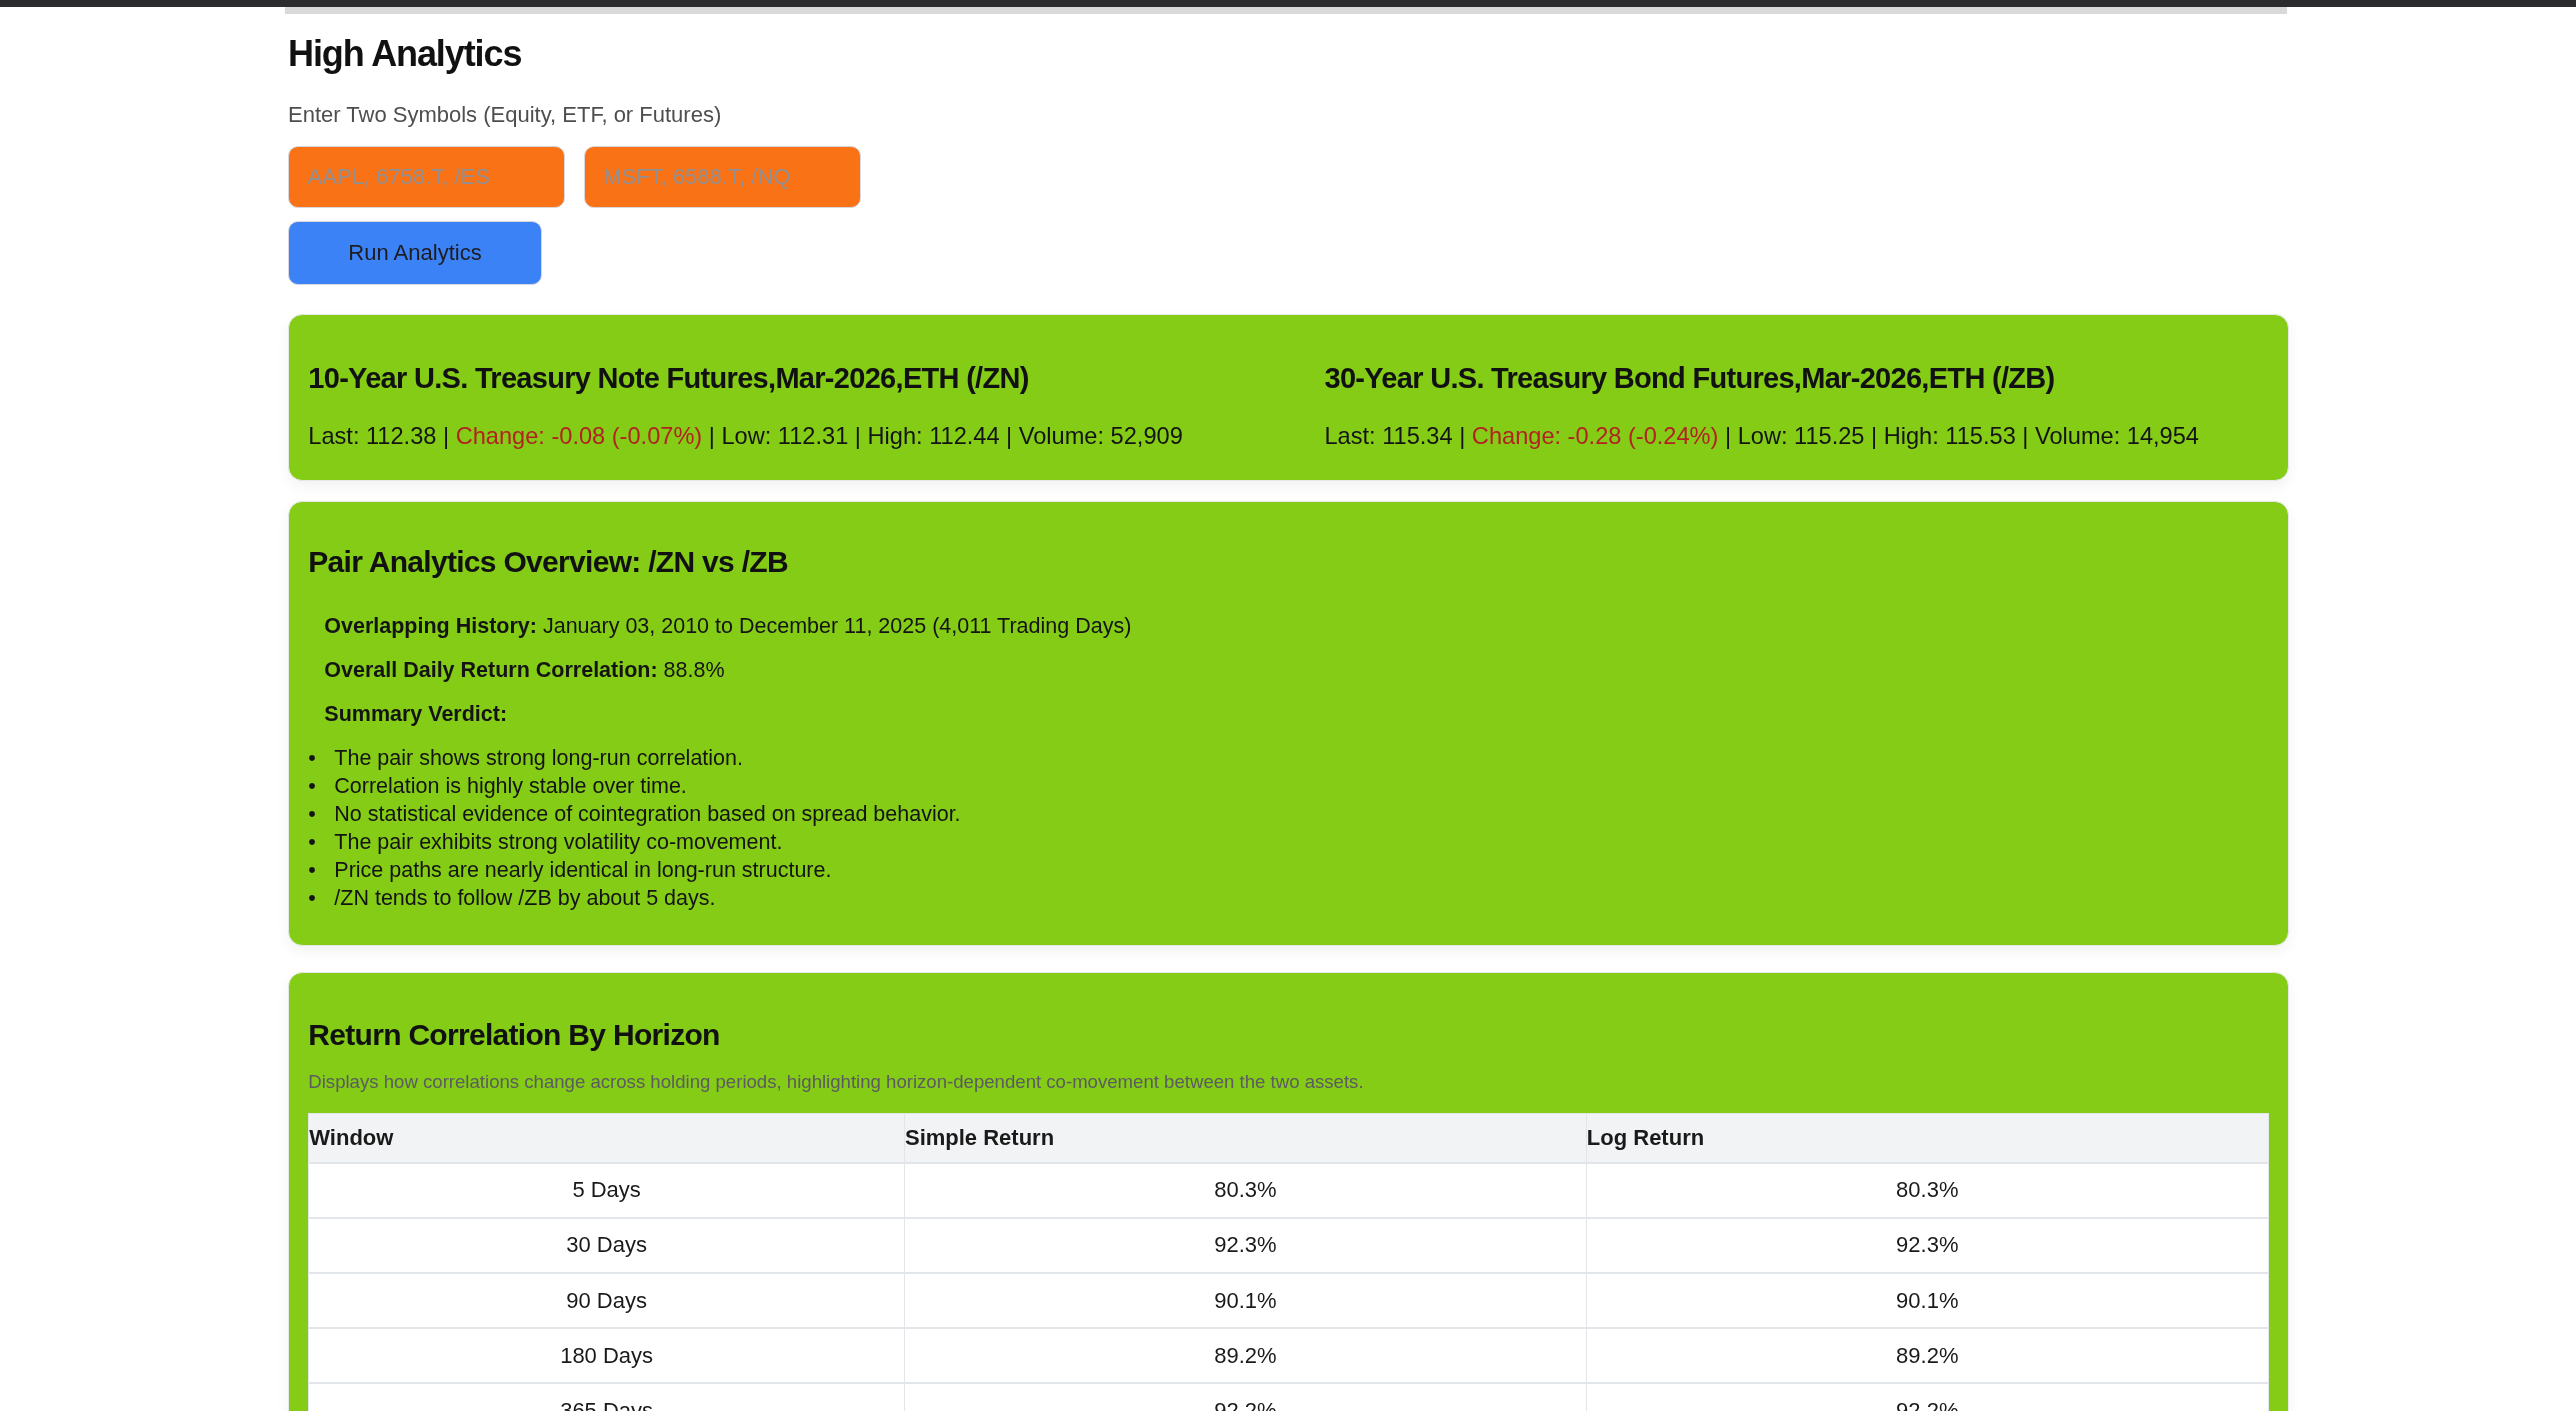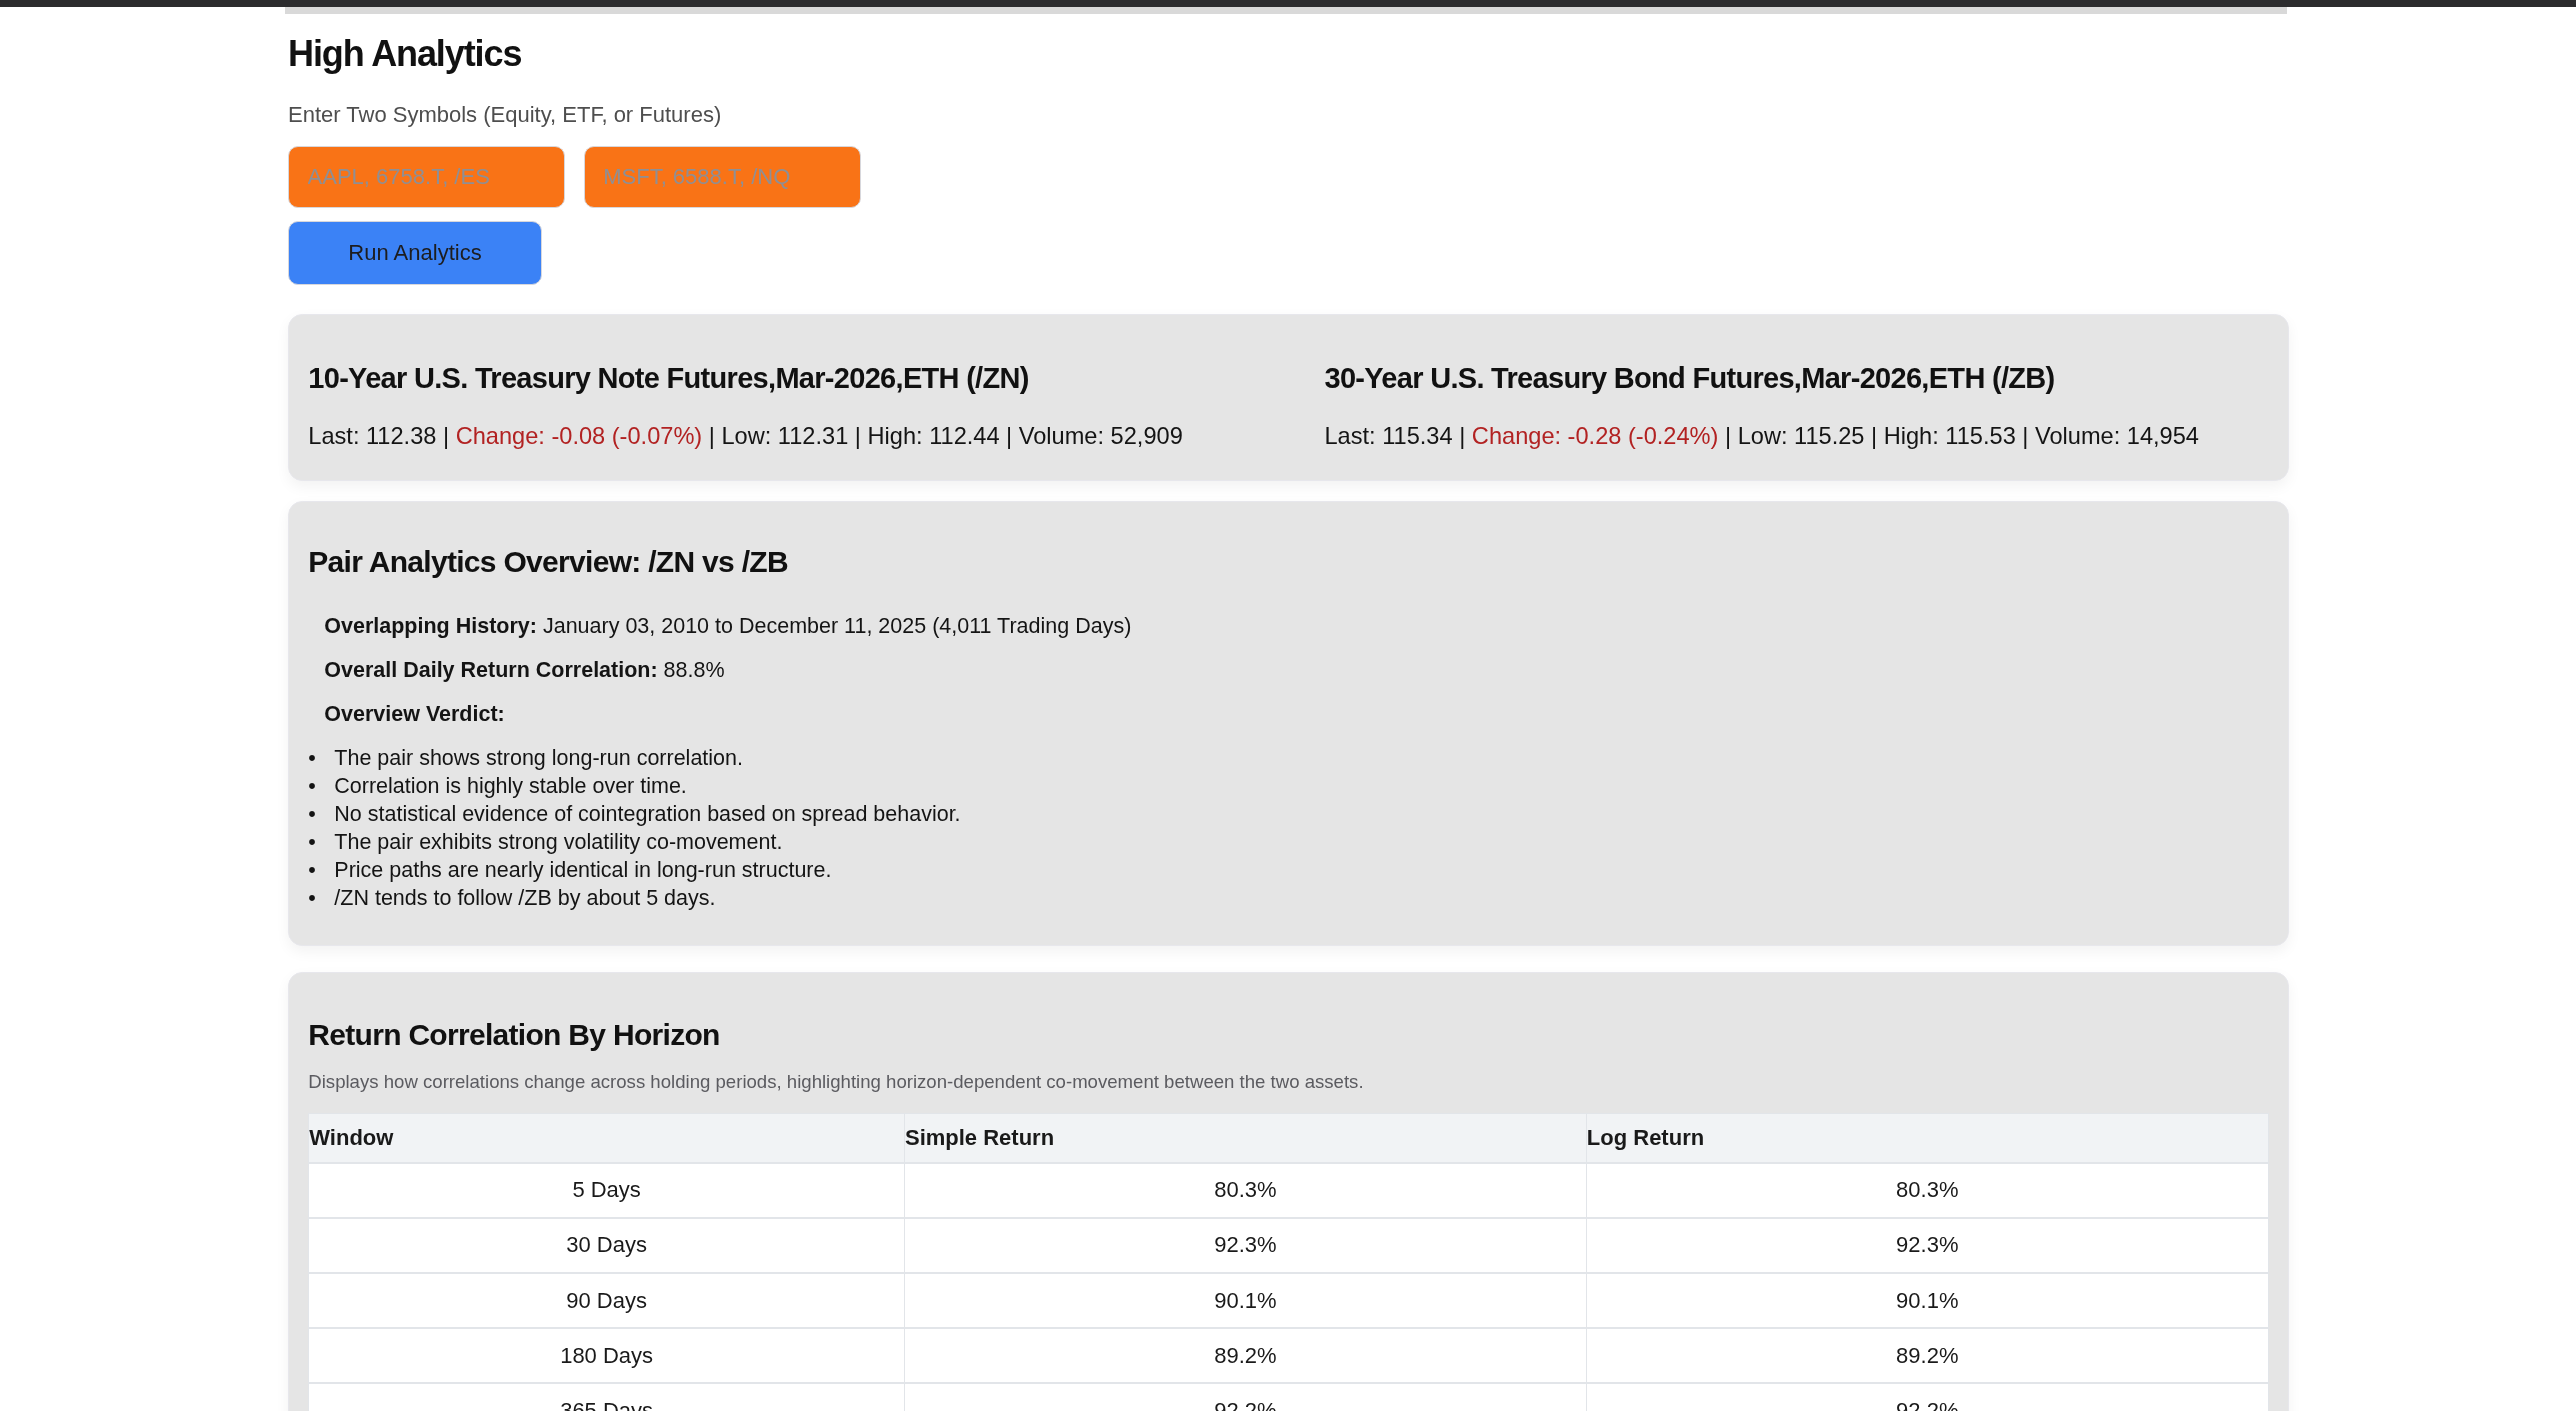--- a/index.html
+++ b/index.html
@@ -50,21 +50,21 @@
   .run-btn {
     margin-top: 13px;
     width: 254px; height: 64px;
     background: #3b82f6;
     border: 1.4px solid #d7d7dc; border-radius: 10px;
     font-family: Liberation Sans, sans-serif;
     font-size: 22px; color: #1d1d1f;
     cursor: pointer;
   }
   .card {
-    background: #e5e5e5;
+    background: #84cc16;
     border: 1.4px solid #e7e7ec;
     border-radius: 14.3px;
     box-shadow: 0 5.7px 14.3px rgba(0,0,0,0.05);
   }
   .card h2 {
     margin: 0;
     font-size: 30px; font-weight: 700;
     letter-spacing: -0.7px; line-height: 39px;
     color: #111111;
   }
@@ -144,21 +144,21 @@
       <h2>30-Year U.S. Treasury Bond Futures,Mar-2026,ETH (/ZB)</h2>
       <p class="quote-stats"><span>Last: 115.34 | </span><span class="neg-change">Change: -0.28 (-0.24%)</span><span> | Low: 115.25 | High: 115.53 | Volume: 14,954</span></p>
     </div>
   </section>
 
   <section class="card overview-card">
     <h2>Pair Analytics Overview: /ZN vs /ZB</h2>
     <div class="ov-body">
       <p><strong>Overlapping History:</strong><span> January 03, 2010 to December 11, 2025 (4,011 Trading Days)</span></p>
       <p><strong>Overall Daily Return Correlation:</strong><span> 88.8%</span></p>
-      <p><strong>Overview Verdict:</strong></p>
+      <p><strong>Summary Verdict:</strong></p>
       <ul class="verdict-list">
         <li>
             <span class="bullet-dot">•</span>
             <span>The pair shows strong long-run correlation.</span>
           </li>
         <li>
             <span class="bullet-dot">•</span>
             <span>Correlation is highly stable over time.</span>
           </li>
         <li>

